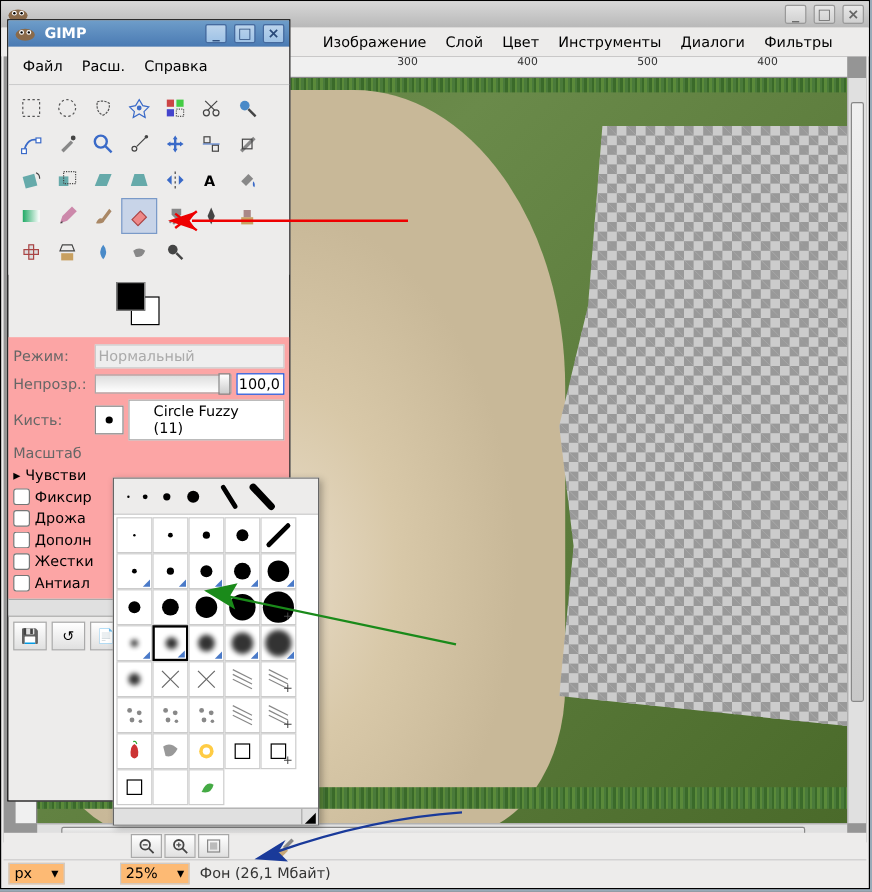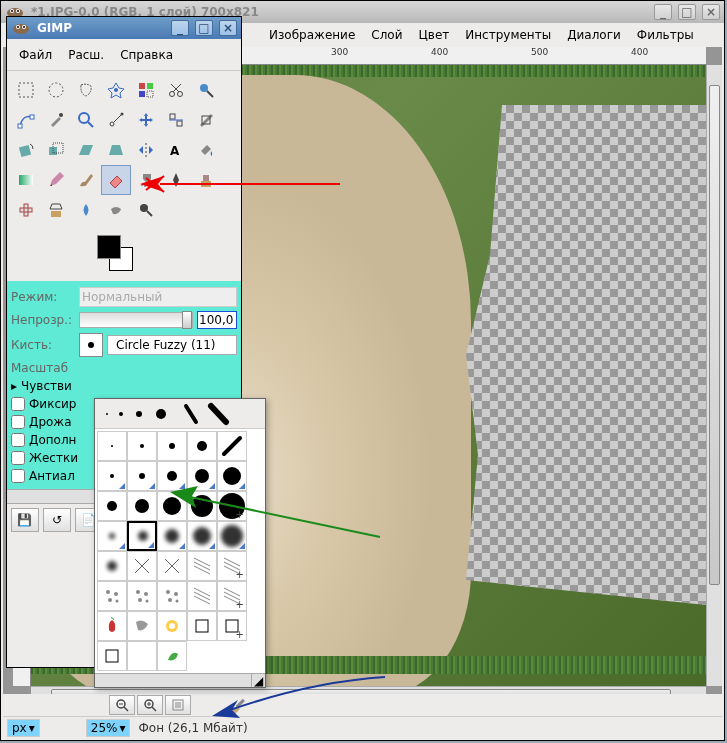--- a/index.html
+++ b/index.html
@@ -16,45 +16,45 @@
 .ruler-h{position:absolute;top:0;left:28px;right:16px;height:18px;background:#f0f0f0;border-bottom:1px solid #888;overflow:hidden}
 .ruler-v{position:absolute;top:18px;left:10px;width:18px;bottom:16px;background:#f0f0f0;border-right:1px solid #888}
 .ruler-tick{position:absolute;font-size:9px;color:#333}
 .canvas-img{position:absolute;top:18px;left:28px;right:16px;bottom:16px;background:#888;overflow:hidden}
 .photo{position:absolute;top:0;left:0;right:0;height:100%;background:linear-gradient(135deg,#5a7a3a 0%,#6a8a4a 30%,#4a6a2a 100%)}
 .grass{position:absolute;top:0;left:0;right:0;height:12px;background:repeating-linear-gradient(90deg,#3a6a2a 0 2px,#5a8a3a 2px 4px,#4a7a3a 4px 6px)}
 .grass2{position:absolute;bottom:12px;left:0;right:0;height:18px;background:repeating-linear-gradient(90deg,#3a6a2a 0 2px,#5a8a3a 2px 4px,#4a7a3a 4px 6px)}
 .dog{position:absolute;top:10px;left:0;width:440px;height:620px;background:radial-gradient(ellipse 200px 300px at 200px 400px,#e8dcc8 0%,#d8c8a8 50%,#c8b898 100%);border-radius:40% 40% 20% 20%}
 .trans{position:absolute;top:40px;right:0;width:240px;height:500px;background-image:linear-gradient(45deg,#999 25%,transparent 25%,transparent 75%,#999 75%),linear-gradient(45deg,#999 25%,#ccc 25%,#ccc 75%,#999 75%);background-size:16px 16px;background-position:0 0,8px 8px;clip-path:polygon(15% 0,100% 0,100% 100%,0 95%,5% 70%,0 50%,10% 30%)}
 .statusbar{position:absolute;bottom:2px;left:2px;right:2px;height:22px;background:#edeceb;display:flex;align-items:center;gap:8px;padding:0 4px;border-top:1px solid #ccc}
-.statusbar .seg{display:flex;align-items:center;gap:2px;border:1px solid #ccc;padding:1px 4px;background:#7dd3fc}
+.statusbar .seg{display:flex;align-items:center;gap:16px;border:1px solid #ccc;padding:1px 4px;background:#fdba74}
 .nav-toolbar{position:absolute;bottom:24px;left:2px;right:2px;height:22px;background:#edeceb;display:flex;align-items:center;gap:2px;padding:0 4px}
 .navbtn{width:26px;height:20px;border:1px solid #aaa;background:linear-gradient(#fff,#e0e0e0);display:flex;align-items:center;justify-content:center;cursor:pointer}
 .gimp-logo{width:20px;height:16px;display:inline-block}
 
 .toolbox-menu{height:32px;display:flex;align-items:center;padding:0 4px;background:#edeceb;border-bottom:1px solid #ccc}
 .toolbox-menu span{padding:4px 8px;cursor:pointer}
 .toolgrid{display:flex;flex-wrap:wrap;padding:4px;gap:0;background:#edeceb}
 .tool{width:30px;height:30px;display:flex;align-items:center;justify-content:center;cursor:pointer;border:1px solid transparent}
 .tool.sel{background:#c8d4e8;border:1px solid #7a9ac8}
 .colorsw{padding:6px 0 6px 90px}
 .fgbg{position:relative;width:40px;height:40px}
 .fgbg .bg{position:absolute;top:12px;left:12px;width:24px;height:24px;background:#fff;border:1px solid #000}
 .fgbg .fg{position:absolute;top:0;left:0;width:24px;height:24px;background:#000;border:1px solid #888}
 .opt-title{background:#d8d8d8;padding:3px 6px;display:flex;justify-content:space-between;align-items:center;border-top:1px solid #aaa;border-bottom:1px solid #aaa}
-.opt-body{padding:4px;background:#5eead4}
+.opt-body{padding:4px;background:#fca5a5}
 .opt-row{display:flex;align-items:center;gap:4px;padding:2px 0}
 .opt-row label{width:64px;color:#666}
 .opt-row input[type=text]{width:40px;border:1px solid #1d4ed8;padding:1px}
 .slider{flex:1;height:16px;background:linear-gradient(#ddd,#fff);border:1px solid #aaa;position:relative}
 .slider-thumb{position:absolute;top:-2px;width:10px;height:18px;background:linear-gradient(#fff,#ccc);border:1px solid #888}
 .check{display:flex;align-items:center;gap:4px;padding:2px 0}
 .check input{width:14px;height:14px}
 .brushpick{width:24px;height:24px;border:1px solid #888;background:#fff;display:flex;align-items:center;justify-content:center}
-.brushname{flex:1;border:1px solid #aaa;background:#fff;padding:2px 8px}
+.brushname{flex:1;border:1px solid #aaa;background:#fff;padding:2px 20px}
 .bottom-bar{display:flex;gap:4px;padding:4px;border-top:1px solid #aaa}
 .bottom-bar .btn{width:28px;height:24px;border:1px solid #aaa;background:linear-gradient(#fff,#e0e0e0);display:flex;align-items:center;justify-content:center;cursor:pointer}
 
 .brush-popup{position:absolute;background:#fff;border:1px solid #666;box-shadow:2px 2px 6px rgba(0,0,0,0.3)}
 .brush-strip{height:30px;background:#edeceb;border-bottom:1px solid #ccc;display:flex;align-items:center;padding:0 6px;gap:10px}
 .bgrid{display:flex;flex-wrap:wrap;padding:2px}
 .bcell{width:30px;height:30px;border:1px solid #ccc;display:flex;align-items:center;justify-content:center;background:#fff;position:relative}
 .bcell.sel{border:2px solid #000}
 .bcell .corner{position:absolute;bottom:1px;right:1px;width:0;height:0;border-left:6px solid transparent;border-bottom:6px solid #4a7ac8}
 .bcell .plus{position:absolute;bottom:0;right:2px;font-size:10px;color:#444}
@@ -73,21 +73,20 @@
   <div class="titlebar inactive">
     <span>
       <svg class="gimp-logo" viewBox="0 0 20 16">
           <ellipse cx="10" cy="10" rx="8" ry="5" fill="#8a6a4a"></ellipse>
           <circle cx="7" cy="8" r="2" fill="#fff"></circle>
           <circle cx="13" cy="8" r="2" fill="#fff"></circle>
           <circle cx="7" cy="8" r="1" fill="#000"></circle>
           <circle cx="13" cy="8" r="1" fill="#000"></circle>
         </svg>
     </span>
-    <span>*1.JPG-0.0 (RGB, 1 слой) 700x821</span>
     <span class="spacer"></span>
     <span class="winbtn">_</span>
     <span class="winbtn">□</span>
     <span class="winbtn">×</span>
   </div>
   <div class="menubar">
     <span style="width:8px">◂</span>
     <span style="width:240px"></span>
     <span>Изображение</span>
     <span>Слой</span>

